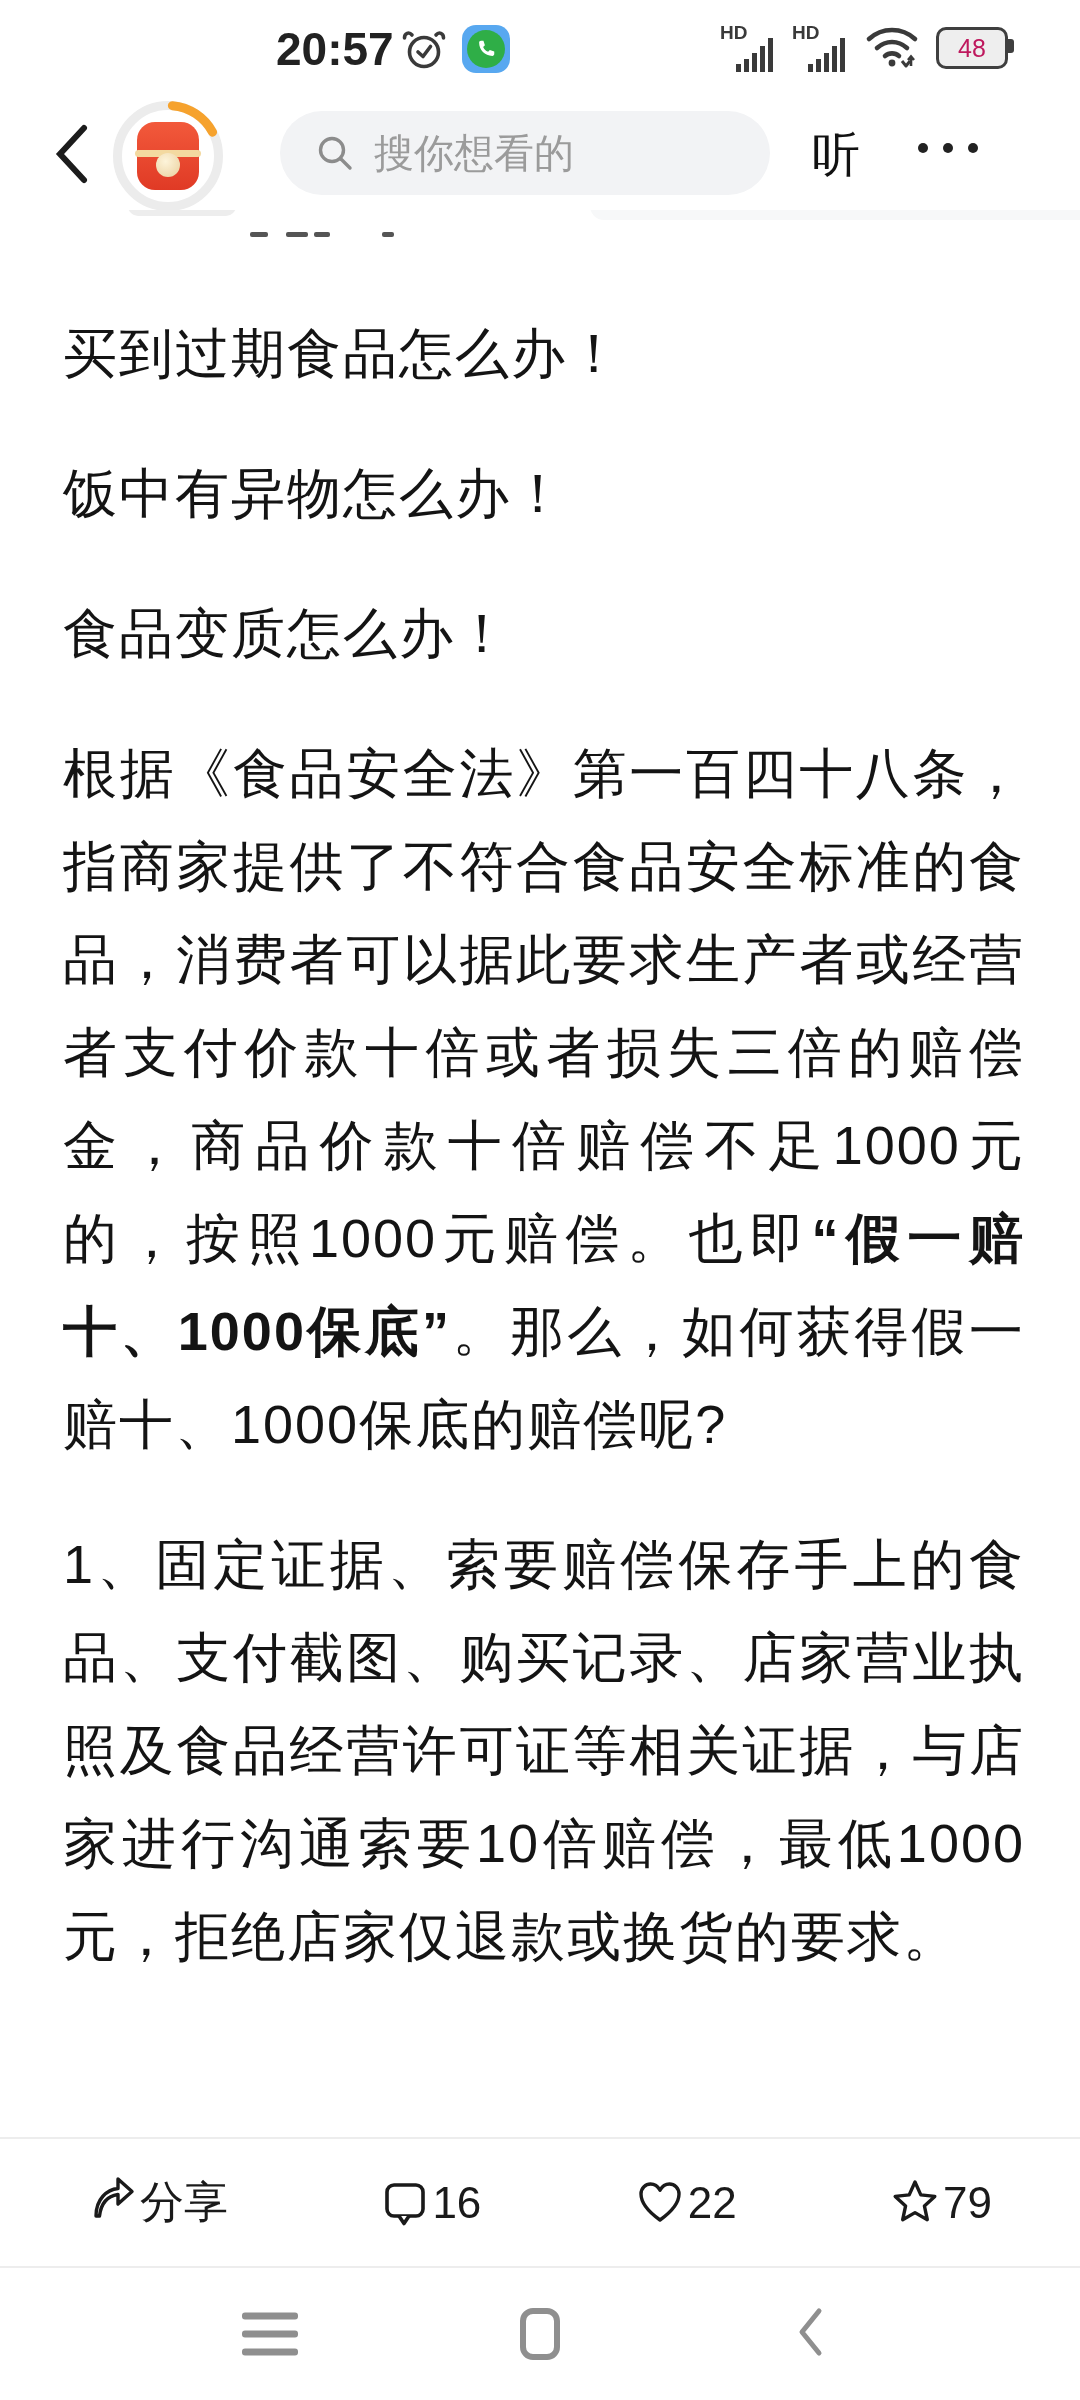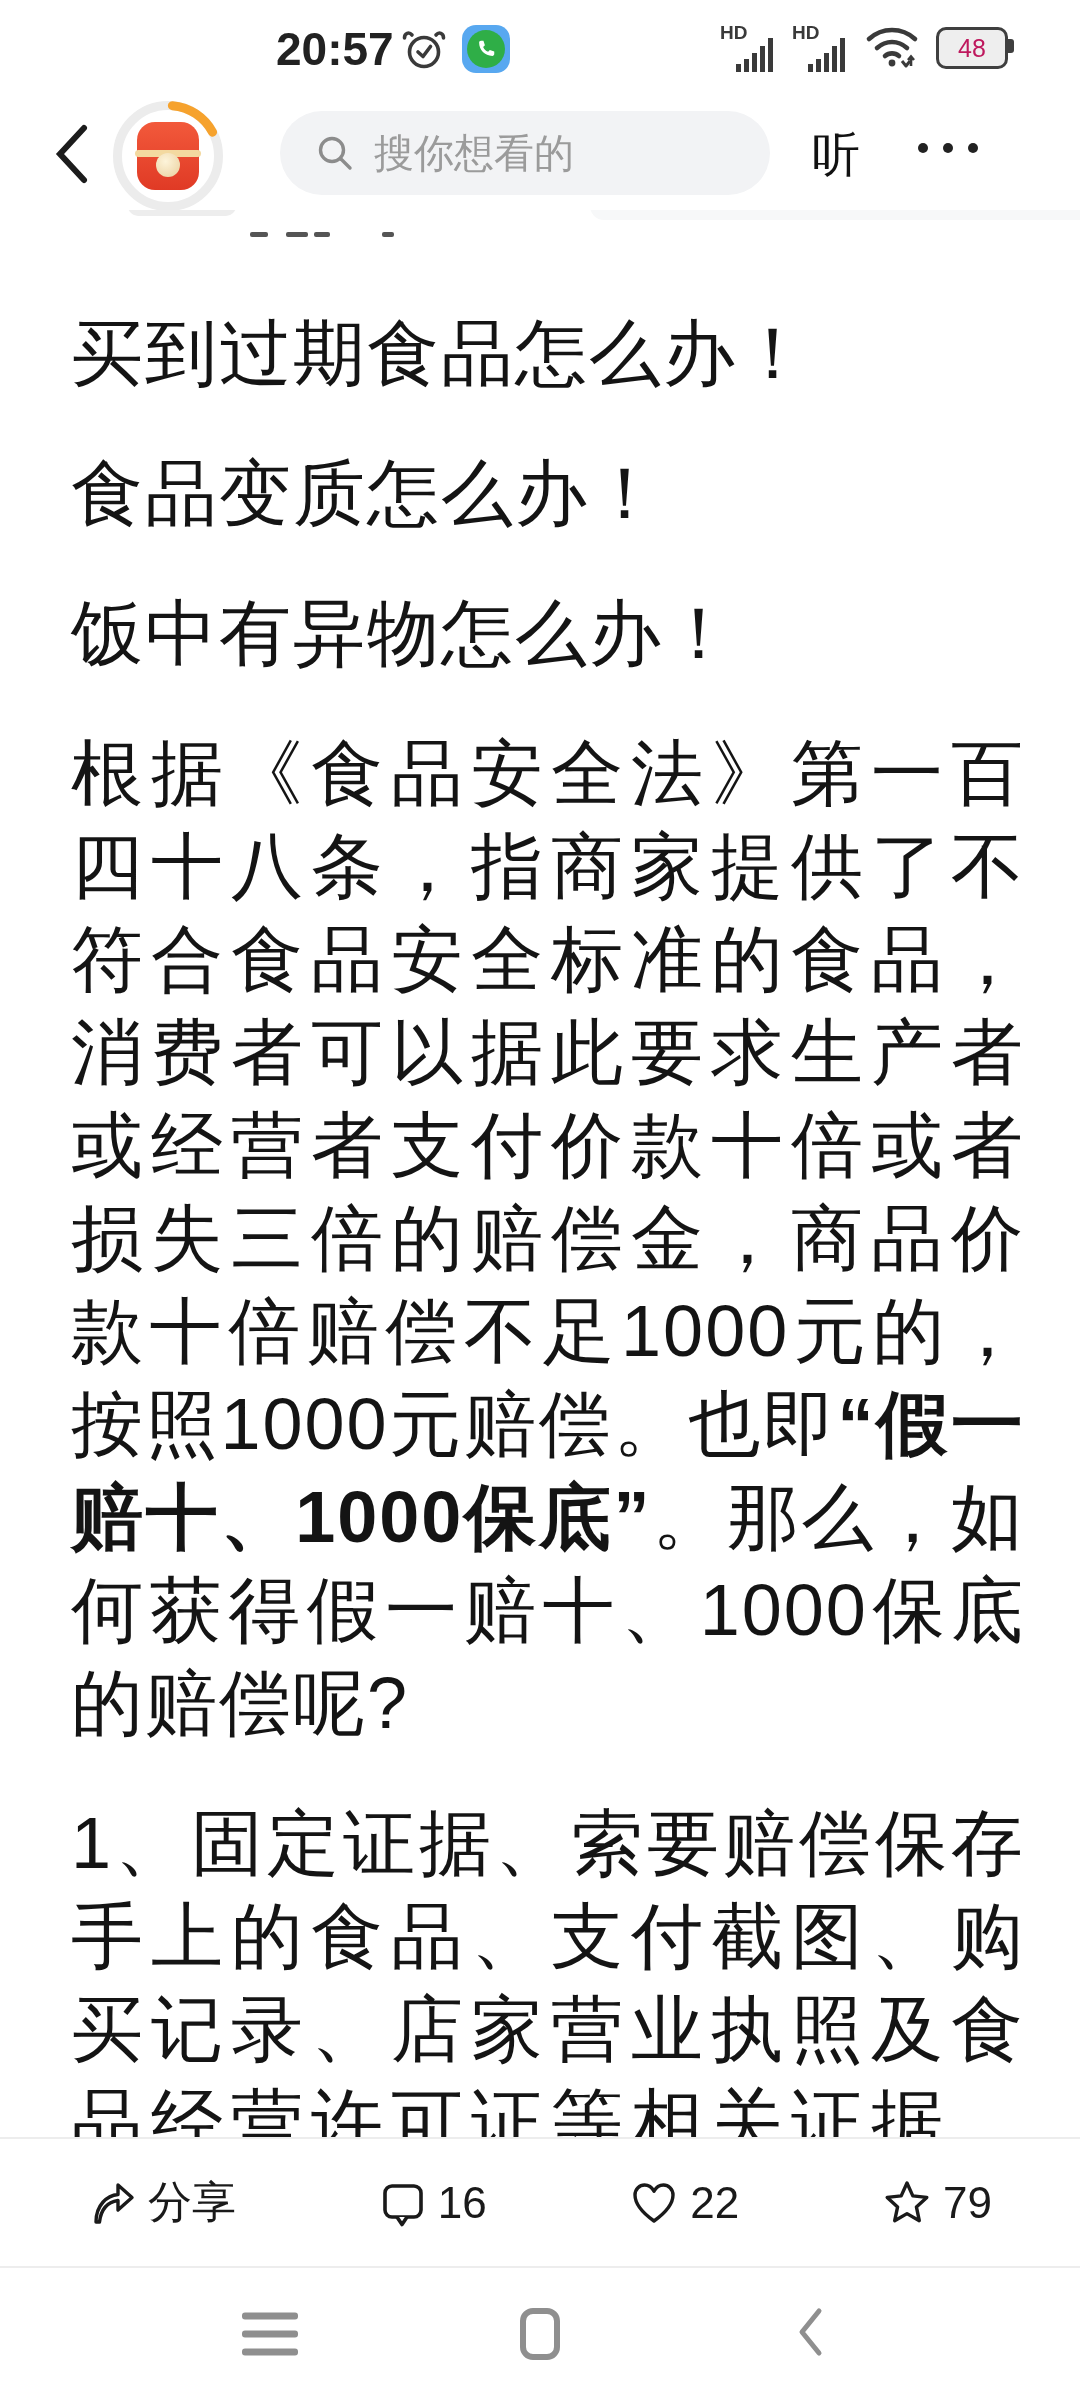--- a/index.html
+++ b/index.html
@@ -47,31 +47,31 @@
   .listen{position:absolute;left:812px;top:28px;font-size:48px;font-weight:500;color:#111;}
   .more{position:absolute;left:918px;top:48px;display:flex;gap:15px;}
   .more i{width:10px;height:10px;border-radius:50%;background:#222;}
 
   
   .content{position:absolute;top:210px;left:0;width:1080px;height:1927px;overflow:hidden;background:#fff;}
   .remnant{position:absolute;background:#555;height:5px;border-radius:2px;}
   .rem-card-l{position:absolute;left:128px;top:-6px;width:108px;height:12px;background:#ededed;border-radius:0 0 10px 10px;}
   .rem-card-r{position:absolute;left:590px;top:-6px;width:490px;height:16px;background:#f7f8f9;border-radius:0 0 0 14px;}
   .article{padding:0 55px;}
-  .article p{margin:0 0 47px 16px;font-size:72px;line-height:93px;color:#141414;
+  .article p{margin:0 0 47px 8px;font-size:54px;line-height:93px;color:#141414;
              letter-spacing:2px;}
   .article p.first{margin-top:97px;}
   .article p.just{text-align:justify;}
   .article b{font-weight:bold;}
 
   
   .actionbar{position:absolute;top:2137px;left:0;right:0;height:131px;box-sizing:border-box;
              border-top:2px solid #ededed;border-bottom:2px solid #ededed;background:#fff;
              display:flex;align-items:center;justify-content:space-between;padding:0 88px;}
-  .act{display:flex;align-items:center;gap:12px;}
+  .act{display:flex;gap:4px;}
   .act span{font-size:44px;color:#1a1a1a;}
 
   
   .navbar{position:absolute;top:2268px;left:0;right:0;height:132px;background:#fff;}
   .nav-recents{position:absolute;left:25%;top:50%;transform:translate(-50%,-50%);
                display:flex;flex-direction:column;gap:11px;}
   .nav-recents i{width:56px;height:7px;background:#8f8f8f;border-radius:3px;}
   .nav-home{position:absolute;left:50%;top:50%;transform:translate(-50%,-50%);
             width:40px;height:52px;border:6px solid #8f8f8f;border-radius:13px;box-sizing:border-box;}
   .nav-back{position:absolute;left:75%;top:50%;transform:translate(-50%,-50%);}
@@ -169,22 +169,22 @@
   <div class="content">
     <div class="rem-card-l"></div>
     <div class="rem-card-r"></div>
     <div class="remnant" style="left:250px;top:22px;width:18px;"></div>
     <div class="remnant" style="left:286px;top:22px;width:22px;"></div>
     <div class="remnant" style="left:314px;top:22px;width:16px;"></div>
     <div class="remnant" style="left:382px;top:22px;width:12px;"></div>
 
     <div class="article">
       <p class="first">买到过期食品怎么办！</p>
+      <p>饭中有异物怎么办！</p>
       <p>食品变质怎么办！</p>
-      <p>饭中有异物怎么办！</p>
       <p class="just"><span>根据《食品安全法》第一百四十八条，指商家提供了不符合食品安全标准的食品，消费者可以据此要求生产者或经营者支付价款十倍或者损失三倍的赔偿金，商品价款十倍赔偿不足1000元的，按照1000元赔偿。也即</span><b>“假一赔十、1000保底”</b><span>。那么，如何获得假一赔十、1000保底的赔偿呢?</span></p>
       <p class="just">1、固定证据、索要赔偿保存手上的食品、支付截图、购买记录、店家营业执照及食品经营许可证等相关证据，与店家进行沟通索要10倍赔偿，最低1000元，拒绝店家仅退款或换货的要求。</p>
     </div>
   </div>
 
   <div class="actionbar">
     <div class="act">
       <svg width="48" height="48" viewBox="0 0 48 48">
         <path d="M8 43 C8 26 19 16.5 30 15.5 L30 6 L44 18.5 L30 31 L30 21.5 C20 23 13 30 11.5 43 Z" fill="none" stroke="#1a1a1a" stroke-width="3.4" stroke-linejoin="round"></path>
       </svg>

